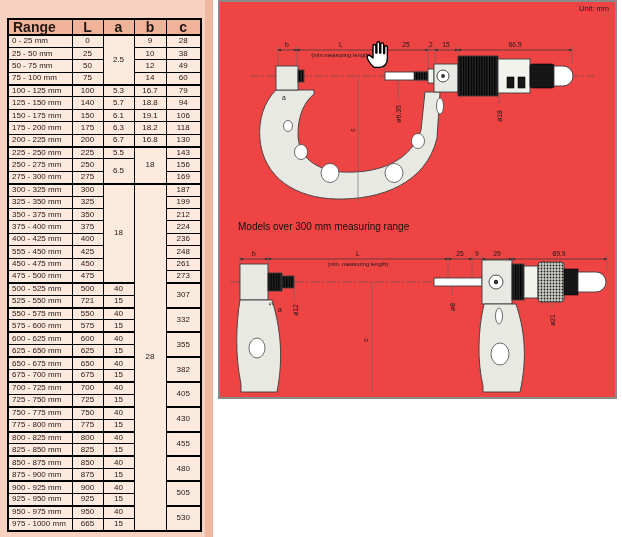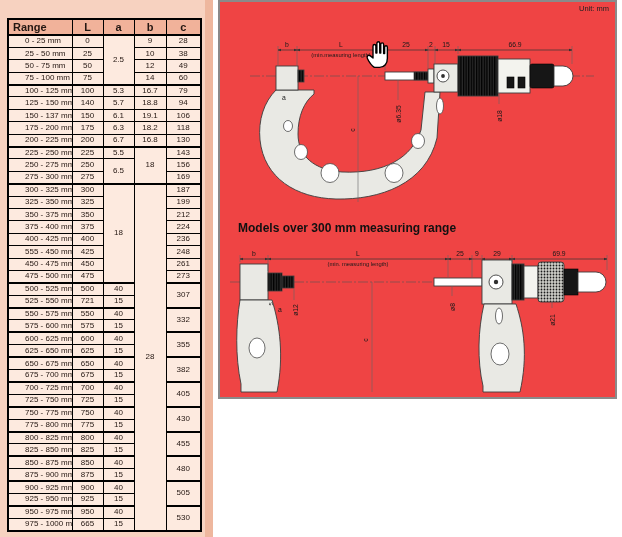--- a/index.html
+++ b/index.html
@@ -6,33 +6,33 @@
   body{width:622px;height:537px;position:relative;font-family:"Liberation Sans",sans-serif;background:#fff;overflow:hidden;}
 
   
   .left-page{position:absolute;left:0;top:0;width:213px;height:537px;background:#f7d2c0;}
   .left-edge{position:absolute;left:205px;top:0;width:8px;height:537px;background:#eeb79e;}
 
   table.spec{position:absolute;left:7px;top:18px;width:193px;border-collapse:collapse;table-layout:fixed;
              border:2px solid #000;background:#fdeadf;}
   table.spec th,table.spec td{border:1px solid #000;font-size:8px;line-height:1;padding:0;margin:0;
              text-align:center;color:#241712;background:#fdeadf;overflow:hidden;white-space:nowrap;}
-  table.spec thead th{background:#f1b29a;font-weight:bold;font-size:11px;height:14px;border-bottom-width:2px;}
+  table.spec thead th{background:#f1b29a;font-weight:bold;font-size:14px;height:14px;border-bottom-width:2px;}
   table.spec thead th.range{text-align:left;padding-left:4px;}
   table.spec tbody tr{height:12.4px;}
-  table.spec td.range{text-align:left;padding-left:16px;}
+  table.spec td.range{text-align:left;padding-left:3px;}
   table.spec td.gend{border-bottom-width:2px;}
 
   
   .right-page{position:absolute;left:213px;top:0;width:414px;height:537px;background:#fff;}
   .dim-title{position:absolute;left:6px;top:1px;font-size:9.5px;font-weight:bold;color:#1a5dab;}
   .dim-box{position:absolute;left:5px;top:0;width:395px;height:395px;border:2px solid #8a8a8a;background:#ef4444;text-align:center;}
   .unit-label{position:absolute;right:6px;top:2px;font-size:7.5px;color:#222;}
   .cap1{position:absolute;left:18px;top:11px;font-size:8.5px;color:#111;}
-  .cap2{position:absolute;left:18px;top:219px;font-size:12px;color:#111;font-weight:bold;}
+  .cap2{position:absolute;left:18px;top:219px;font-size:10px;color:#111;}
   .svg1{position:absolute;left:2px;top:24px;}
   .svg2{position:absolute;left:2px;top:232px;}
 
   
   .dim{stroke:#333;stroke-width:0.7;}
   .ext{stroke:#666;stroke-width:0.6;}
   .cl{stroke:#555;stroke-width:0.6;stroke-dasharray:10 2 2 2;} 
   .frame{fill:#e9e9e4;stroke:#3c3c3c;stroke-width:0.9;}
   .metal{fill:#f3f3ee;stroke:#3c3c3c;stroke-width:0.9;}
   .white{fill:#ffffff;stroke:#3c3c3c;stroke-width:0.9;}
@@ -96,21 +96,21 @@
           <td>79</td>
         </tr>
         <tr>
           <td class="range">125 - 150 mm</td>
           <td>140</td>
           <td>5.7</td>
           <td>18.8</td>
           <td>94</td>
         </tr>
         <tr>
-          <td class="range">150 - 137 mm</td>
+          <td class="range">150 - 175 mm</td>
           <td>150</td>
           <td>6.1</td>
           <td>19.1</td>
           <td>106</td>
         </tr>
         <tr>
           <td class="range">175 - 200 mm</td>
           <td>175</td>
           <td>6.3</td>
           <td>18.2</td>

